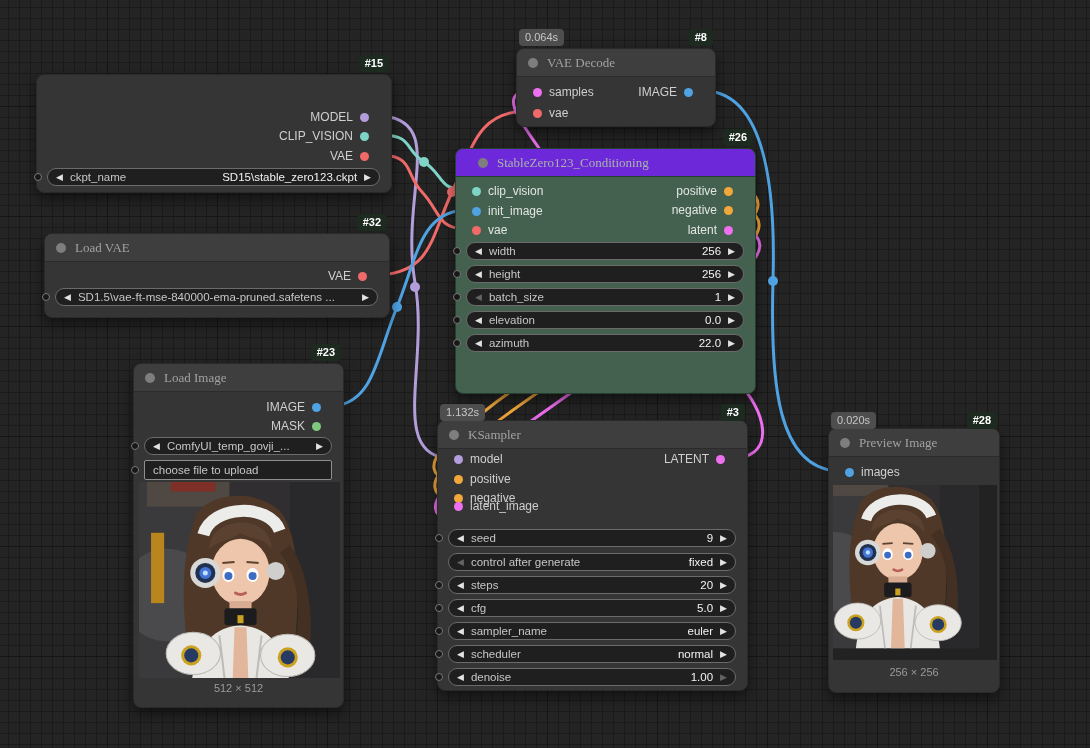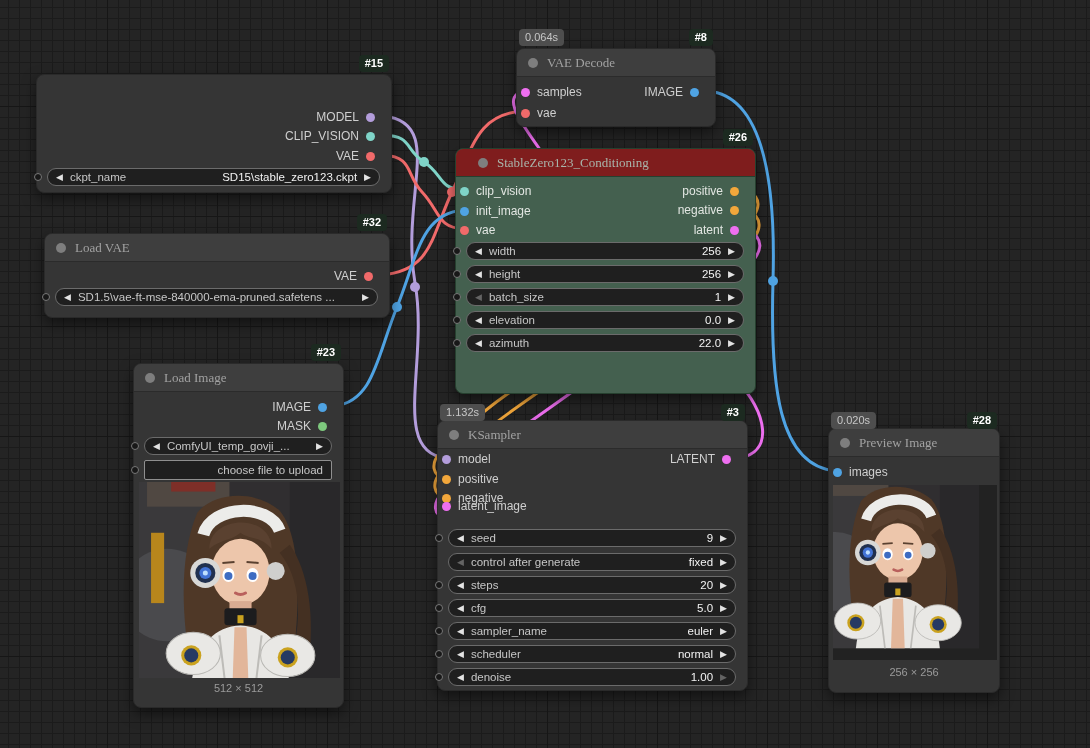--- a/index.html
+++ b/index.html
@@ -17,43 +17,43 @@
   }
   #wires{position:absolute;left:0;top:0;z-index:1;pointer-events:none;}
   .node{position:absolute;z-index:2;background:#353535;border:1px solid #2a2a2a;
         border-radius:8px;box-shadow:0 6px 14px rgba(0,0,0,.5);box-sizing:border-box;}
   .titlebar{position:absolute;left:0;top:0;right:0;height:28px;background:#3e3e3e;
         border-radius:7px 7px 0 0;display:flex;align-items:center;gap:9px;padding:0 11px;
         border-bottom:1px solid #2b2b2b;box-sizing:border-box;font-family:Liberation Serif, serif;}
   .tdot{width:10px;height:10px;border-radius:50%;background:#7e7e7e;flex:none;}
   .ttext{font-size:13px;color:#a2a2a2;white-space:nowrap;overflow:hidden;}
   .node.green{background:#44604f;border-color:#26402f;}
-  .node.green .titlebar{background:#7f1d1d;border-bottom-color:#26402f;padding-left:22px;}
+  .node.green .titlebar{background:#6d28d9;border-bottom-color:#26402f;padding-left:22px;}
   .node.green .ttext{color:#a9b5ab;}
   .node.green .srow{color:#e2e6e2;}
 
   .srow{position:absolute;height:18px;display:flex;align-items:center;gap:7px;
         font-size:12px;color:#cfcfcf;white-space:nowrap;}
-  .srow.in{left:0;padding-left:4px;}
-  .srow.out{right:0;padding-right:16px;}
+  .srow.in{left:0;padding-left:16px;}
+  .srow.out{right:0;padding-right:22px;}
   .sdot{width:9px;height:9px;border-radius:50%;flex:none;}
   .c-model{background:#b39ddb;} .c-clip{background:#7fd4c8;} .c-vae{background:#f16a6a;}
   .c-image{background:#4fa3e3;} .c-mask{background:#7ec97e;} .c-cond{background:#f2a73b;}
   .c-latent{background:#ee6ff0;}
 
   .widget{position:absolute;left:10px;right:11px;height:18px;background:#1f1f1f;
         border:1px solid #6b6b6b;border-radius:10px;display:flex;align-items:center;
         gap:7px;padding:0 8px;font-size:11.5px;color:#c6c6c6;box-sizing:border-box;}
   .warrow{font-size:9px;color:#e3e3e3;flex:none;line-height:1;}
   .warrow.dim{color:#646464;}
   .wlabel{flex:1;text-align:left;overflow:hidden;white-space:nowrap;}
   .wvalue{color:#f2f2f2;white-space:nowrap;}
   .wring{position:absolute;left:-14px;top:4px;width:6px;height:6px;border-radius:50%;
         background:#181818;border:1px solid #787878;}
-  .wbtn{border-radius:2px;border:1px solid #8f8f8f;justify-content:flex-end;border-radius:2px;}
+  .wbtn{border-radius:2px;border:1px solid #8f8f8f;justify-content:flex-start;border-radius:2px;}
 
   .badge{position:absolute;top:-20px;height:17px;line-height:17px;padding:0 6px;
         border-radius:4px;font-size:11px;white-space:nowrap;z-index:3;}
   .id-badge{right:2px;background:#1c2a20;color:#ffffff;font-weight:bold;}
   .time-badge{left:2px;background:#4e4e4e;color:#c6c6c6;}
 
   .imgbox{position:absolute;overflow:hidden;background:#222;}
   .imgbox svg{display:block;width:100%;height:100%;}
   .caption{position:absolute;left:0;right:0;text-align:center;font-size:11px;color:#9a9a9a;}
 </style>

